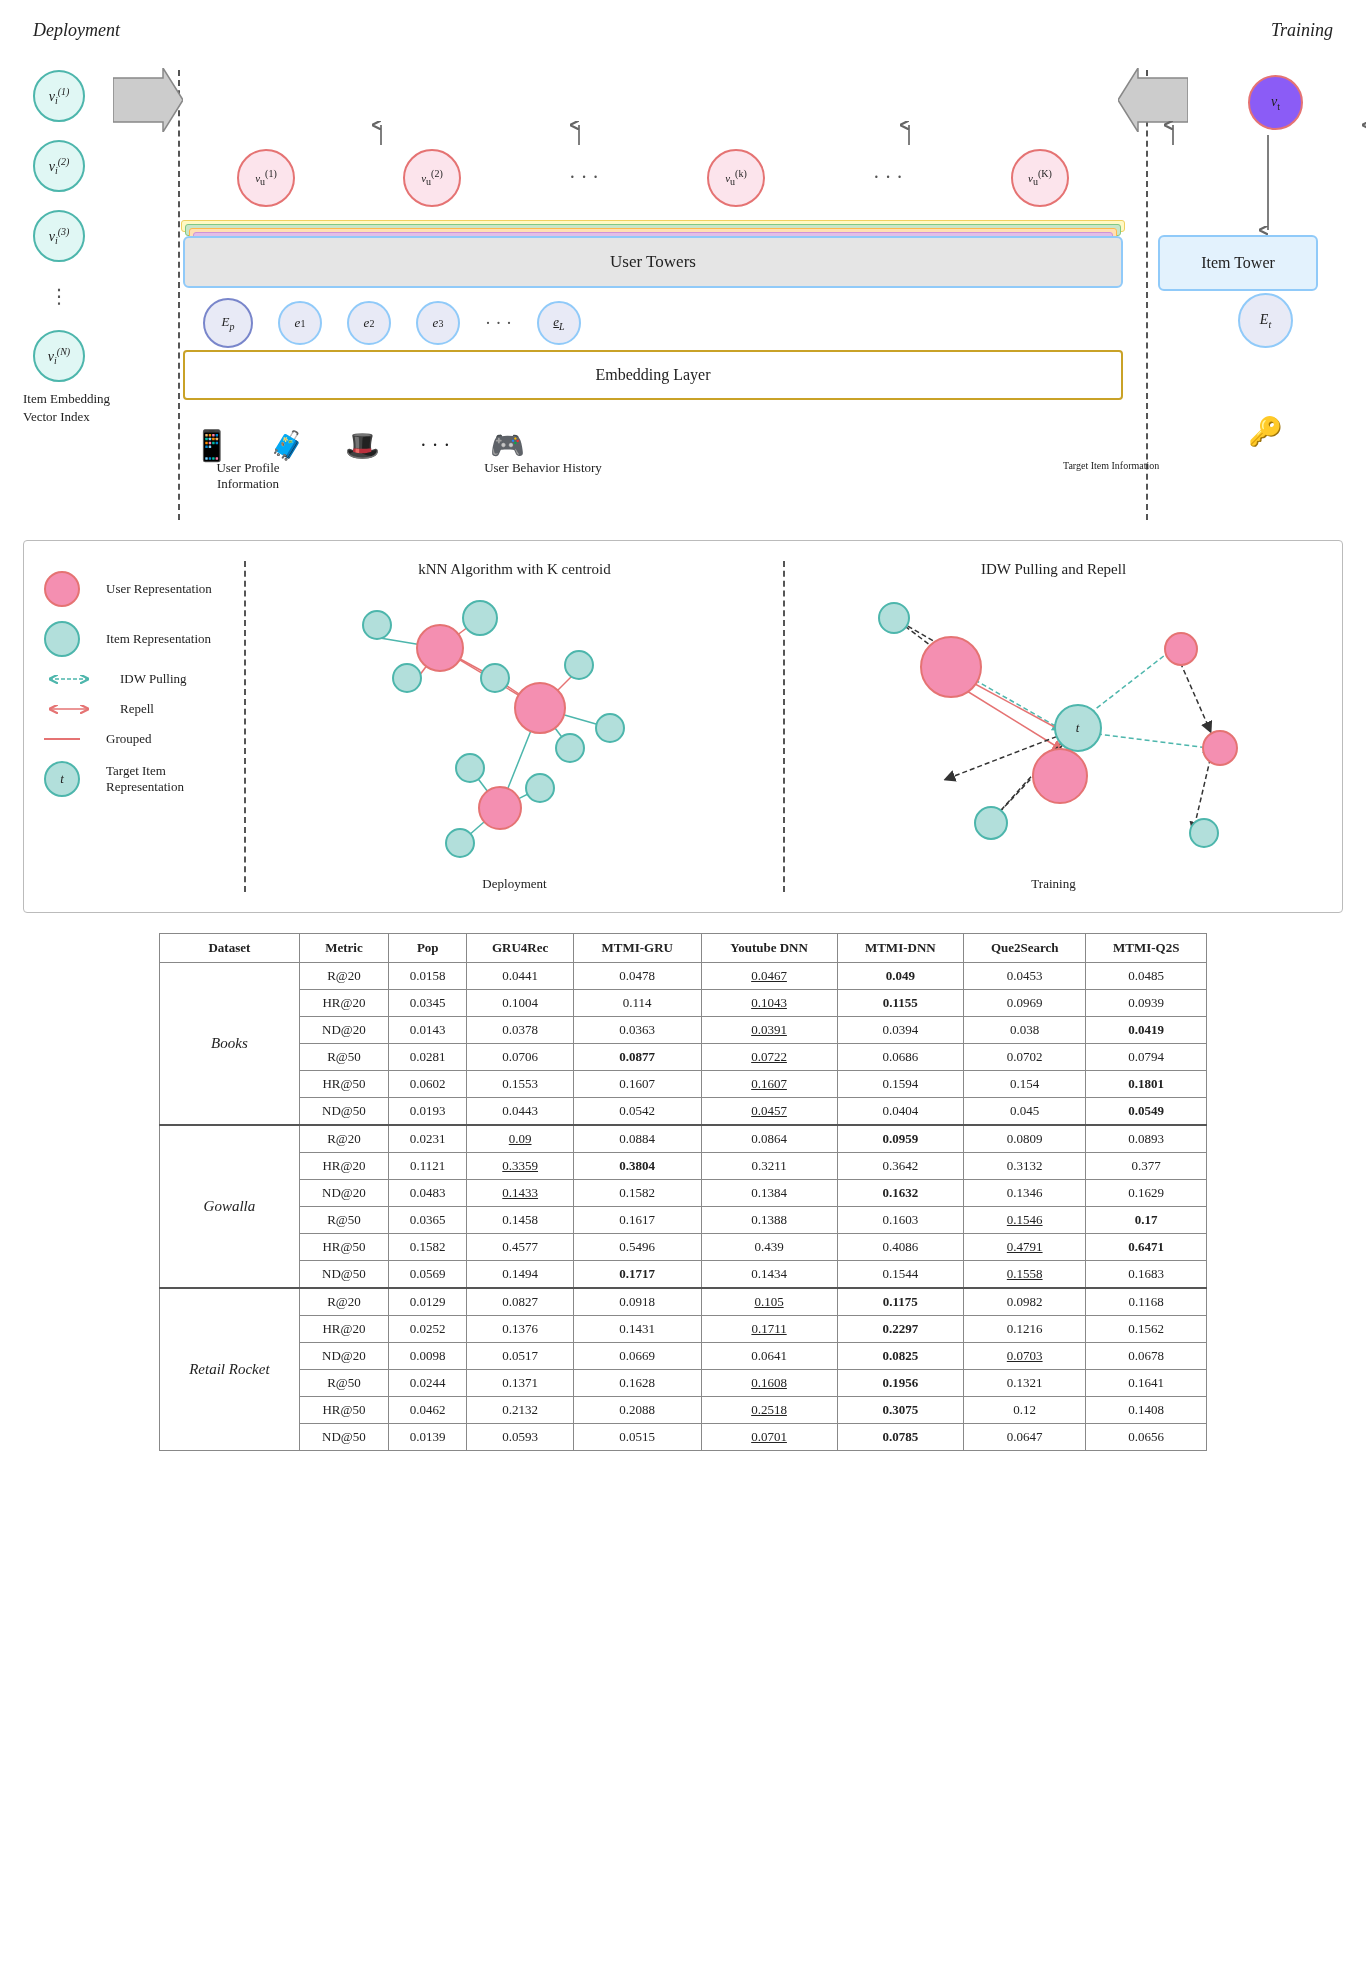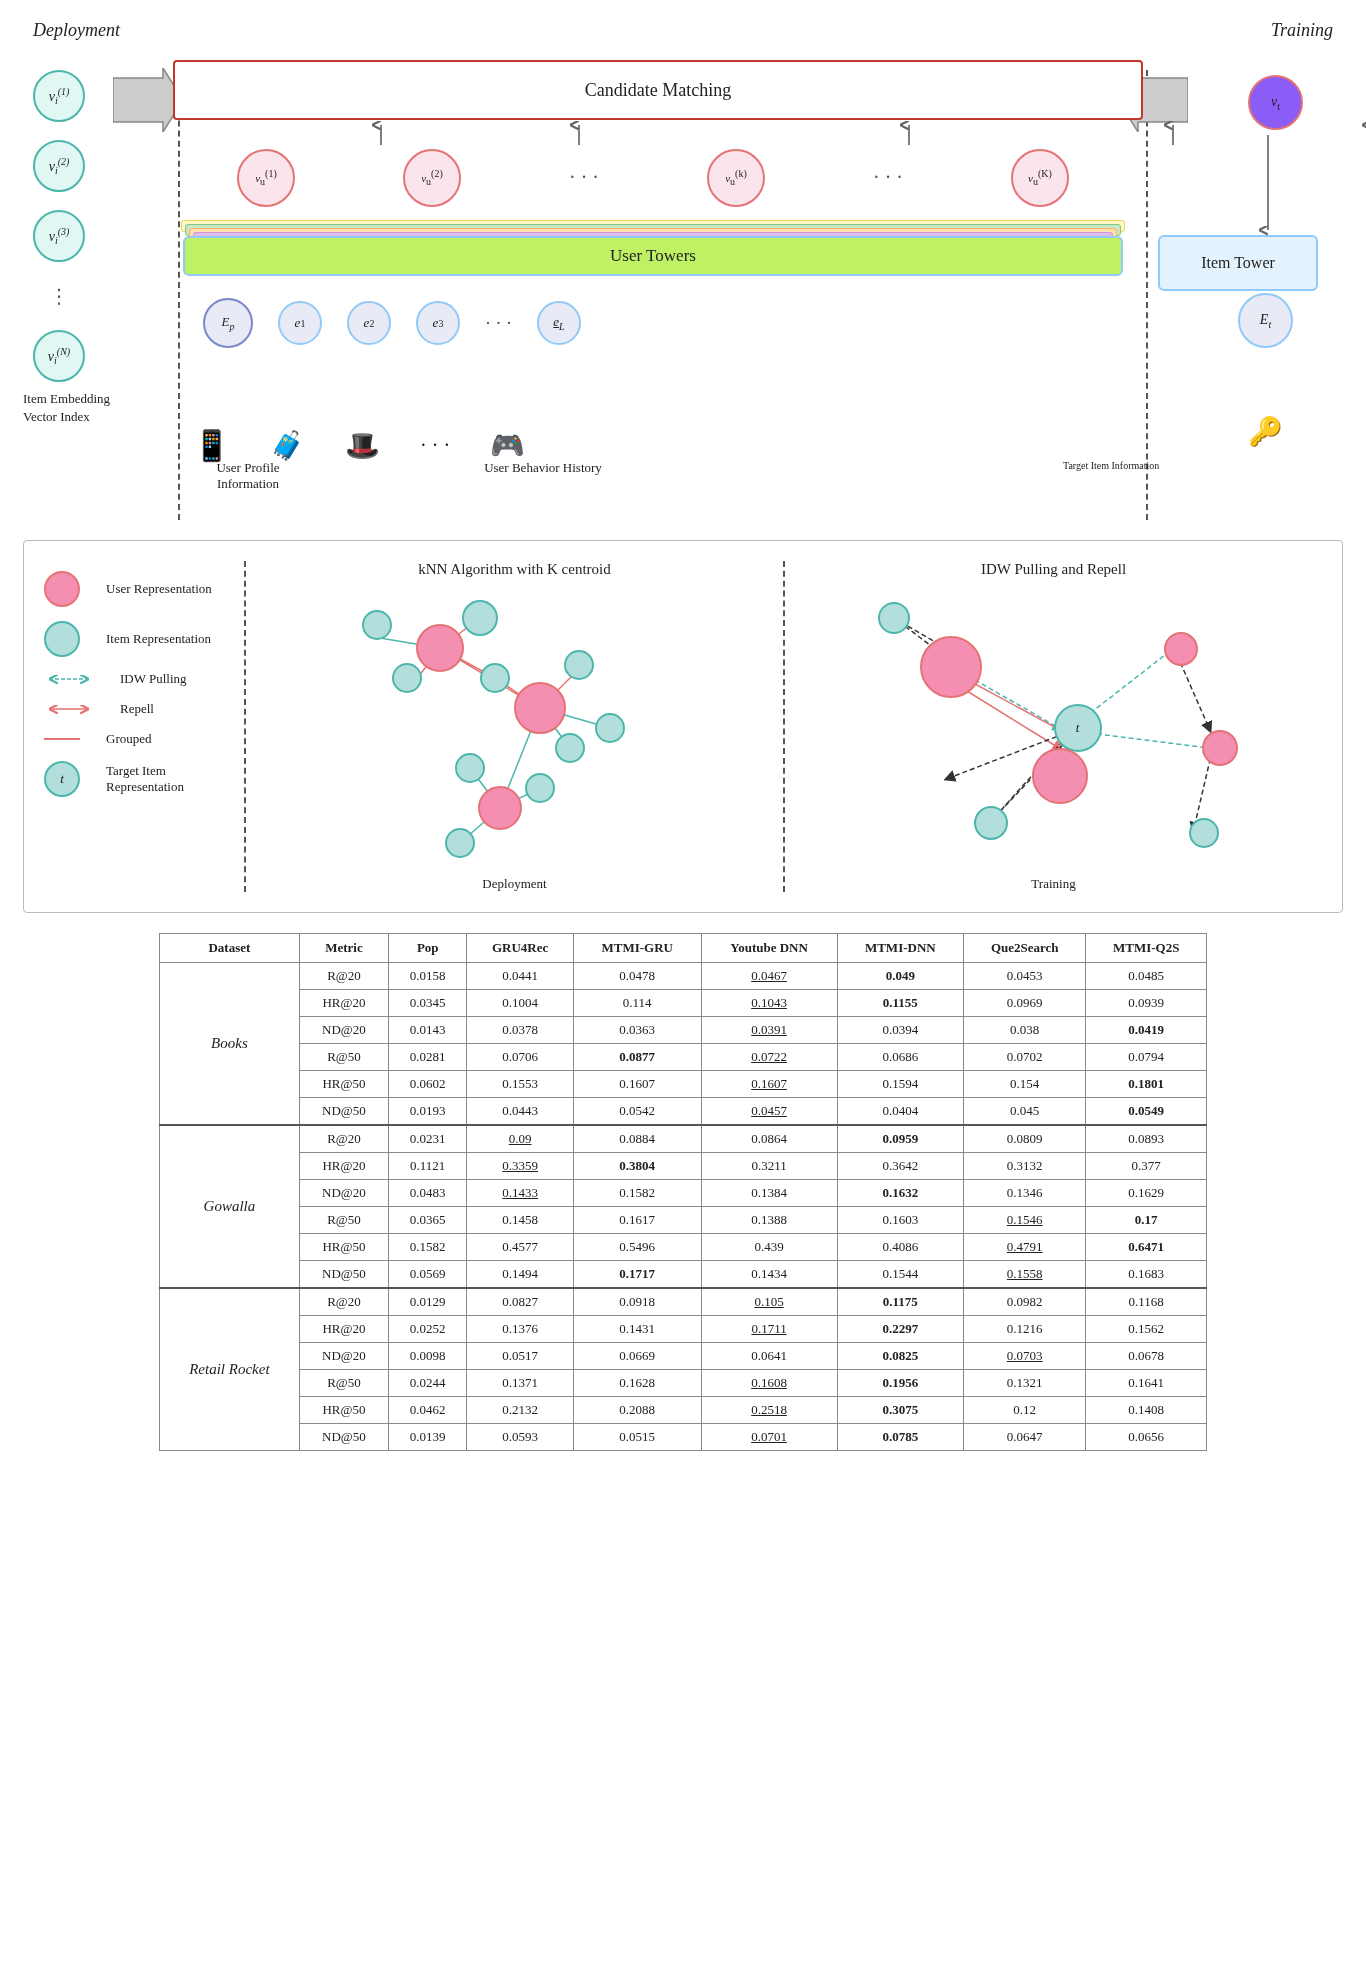--- a/index.html
+++ b/index.html
@@ -299,21 +299,20 @@
     <div class="dots-col">⋮</div>
     <div class="vi-circle">
       <span><i>v</i><sub>i</sub><sup>(N)</sup></span>
     </div>
   </div>
 
   <div class="item-emb-label" style="top:370px; left:0; width:140px; font-size:13px; line-height:1.4;">
     Item Embedding<br>Vector Index
   </div>
 
-  <div class="candidate-box">Candidate Matching</div>
 
   <svg style="position:absolute;top:48px;left:90px;width:70px;height:64px;">
     <defs>
       <marker id="ah1" markerWidth="10" markerHeight="7" refX="9" refY="3.5" orient="auto">
         <polygon points="0 0, 10 3.5, 0 7" fill="#666"></polygon>
       </marker>
     </defs>
     <polygon points="0,10 50,10 50,0 70,32 50,64 50,54 0,54" fill="#ccc" stroke="#888" stroke-width="1.5"></polygon>
   </svg>
 
@@ -340,21 +339,21 @@
     <div class="vu-circle">
         <span style="font-size:11px;"><i>v</i><sub>u</sub><sup>(K)</sup></span>
       </div>
   </div>
 
   <div style="position:absolute;top:200px;left:158px;right:218px;height:12px;background:#fff9c4;border-radius:3px;border:1px solid #f0d060;"></div>
   <div style="position:absolute;top:204px;left:162px;right:222px;height:12px;background:#c8e6c9;border-radius:3px;border:1px solid #81c784;"></div>
   <div style="position:absolute;top:208px;left:166px;right:226px;height:12px;background:#ffe0b2;border-radius:3px;border:1px solid #ffb74d;"></div>
   <div style="position:absolute;top:212px;left:170px;right:230px;height:12px;background:#e1bee7;border-radius:3px;border:1px solid #ce93d8;"></div>
 
-  <div style="position:absolute;top:216px;left:160px;right:220px;height:40px;border:2px solid #90caf9;border-radius:6px;background:#bef264;display:flex;align-items:center;justify-content:center;font-size:17px;">User Towers</div>
+  <div style="position:absolute;top:216px;left:160px;right:220px;height:52px;border:2px solid #90caf9;border-radius:6px;background:#e5e5e5;display:flex;align-items:center;justify-content:center;font-size:17px;">User Towers</div>
 
   <div style="position:absolute;top:215px;right:25px;width:160px;height:56px;border:2px solid #90caf9;border-radius:6px;background:#e3f2fd;display:flex;align-items:center;justify-content:center;font-size:16px;">Item Tower</div>
 
   <div style="position:absolute;top:278px;left:160px;right:233px;height:50px;display:flex;align-items:center;gap:25px;padding-left:20px;">
     <div style="width:50px;height:50px;border-radius:50%;border:2px solid #7986cb;background:#e8eaf6;display:flex;align-items:center;justify-content:center;font-size:13px;">
         <i>E<sub>p</sub></i>
       </div>
     <div style="width:44px;height:44px;border-radius:50%;border:2px solid #90caf9;background:#e8eaf6;display:flex;align-items:center;justify-content:center;font-size:13px;">
         <i>e</i>
         <sub>1</sub>
@@ -370,20 +369,21 @@
     <div style="font-size:18px;color:#555;">· · ·</div>
     <div style="width:44px;height:44px;border-radius:50%;border:2px solid #90caf9;background:#e8eaf6;display:flex;align-items:center;justify-content:center;font-size:13px;text-decoration:underline;">
         <i>e<sub>L</sub></i>
       </div>
   </div>
 
   <div style="position:absolute;top:273px;right:50px;width:55px;height:55px;border-radius:50%;border:2px solid #90caf9;background:#e8eaf6;display:flex;align-items:center;justify-content:center;font-size:14px;">
       <i>E<sub>t</sub></i>
     </div>
 
+  <div style="position:absolute;top:330px;left:160px;right:220px;height:50px;border:2px solid #c9a227;border-radius:4px;background:#fff;display:flex;align-items:center;justify-content:center;font-size:16px;">Embedding Layer</div>
 
   <div style="position:absolute;top:395px;left:160px;right:220px;height:60px;display:flex;align-items:center;gap:40px;padding-left:10px;">
     <span style="font-size:30px;">📱</span>
     <span style="font-size:28px;">🧳</span>
     <span style="font-size:28px;">🎩</span>
     <span style="font-size:20px;">· · ·</span>
     <span style="font-size:28px;">🎮</span>
   </div>
 
   <div style="position:absolute;top:395px;right:60px;font-size:28px;">🔑</div>

